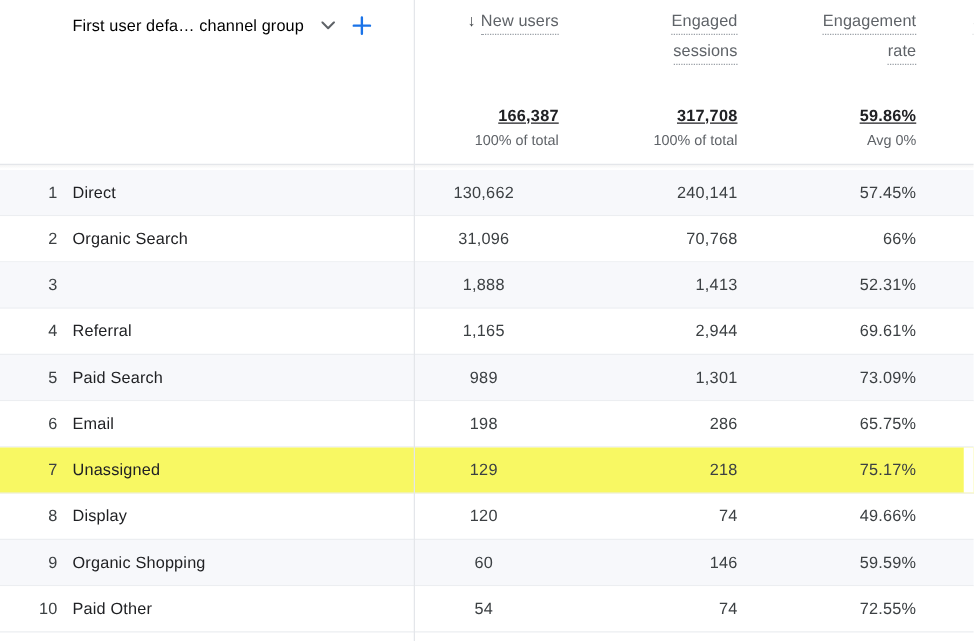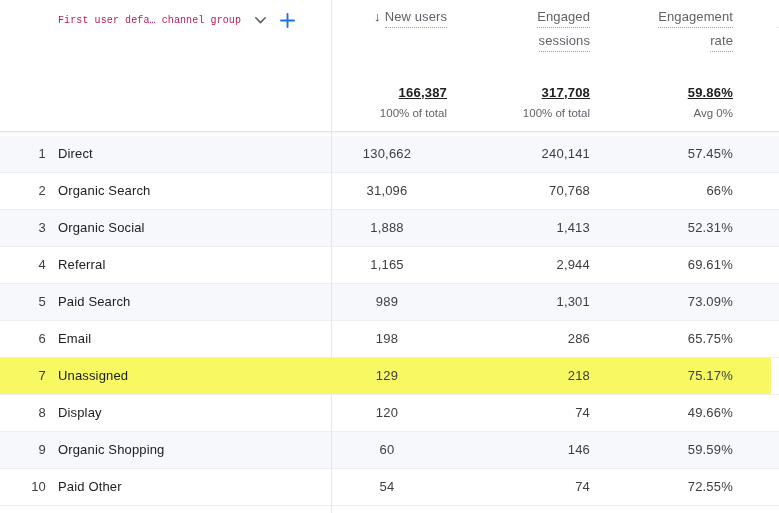--- a/index.html
+++ b/index.html
@@ -53,25 +53,24 @@
     align-items: flex-start;
     padding-top: 9px;
   }
   .dim-header-inner {
     display: flex;
     align-items: center;
     padding-left: 58px;
     gap: 0px;
   }
   .dim-title {
-    font-size: 10px;
-    color: #be185d;
+    font-size: 13px;
+    color: #000000;
     letter-spacing: .1px;
     white-space: nowrap;
-    font-family: Liberation Mono, monospace;
   }
   .caret-btn {
     width: 24px;
     height: 20px;
     display: flex;
     align-items: center;
     justify-content: center;
     margin-left: 7px;
     cursor: pointer;
   }
@@ -335,21 +334,20 @@
       </div>
       <div class="row">
         <div class="cell-index">2</div>
         <div class="cell-dim">Organic Search</div>
         <div class="cell-num c-newusers">31,096</div>
         <div class="cell-num c-engsess">70,768</div>
         <div class="cell-num c-engrate">66%</div>
       </div>
       <div class="row alt">
         <div class="cell-index">3</div>
-        <div class="cell-dim">Organic Social</div>
         <div class="cell-num c-newusers">1,888</div>
         <div class="cell-num c-engsess">1,413</div>
         <div class="cell-num c-engrate">52.31%</div>
       </div>
       <div class="row">
         <div class="cell-index">4</div>
         <div class="cell-dim">Referral</div>
         <div class="cell-num c-newusers">1,165</div>
         <div class="cell-num c-engsess">2,944</div>
         <div class="cell-num c-engrate">69.61%</div>

